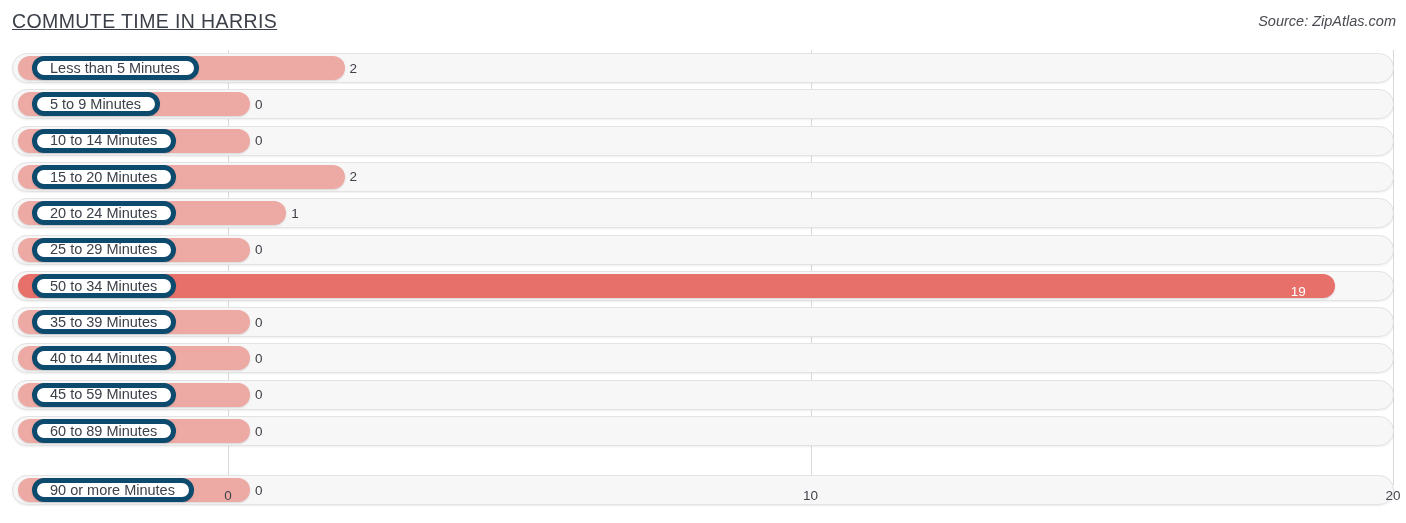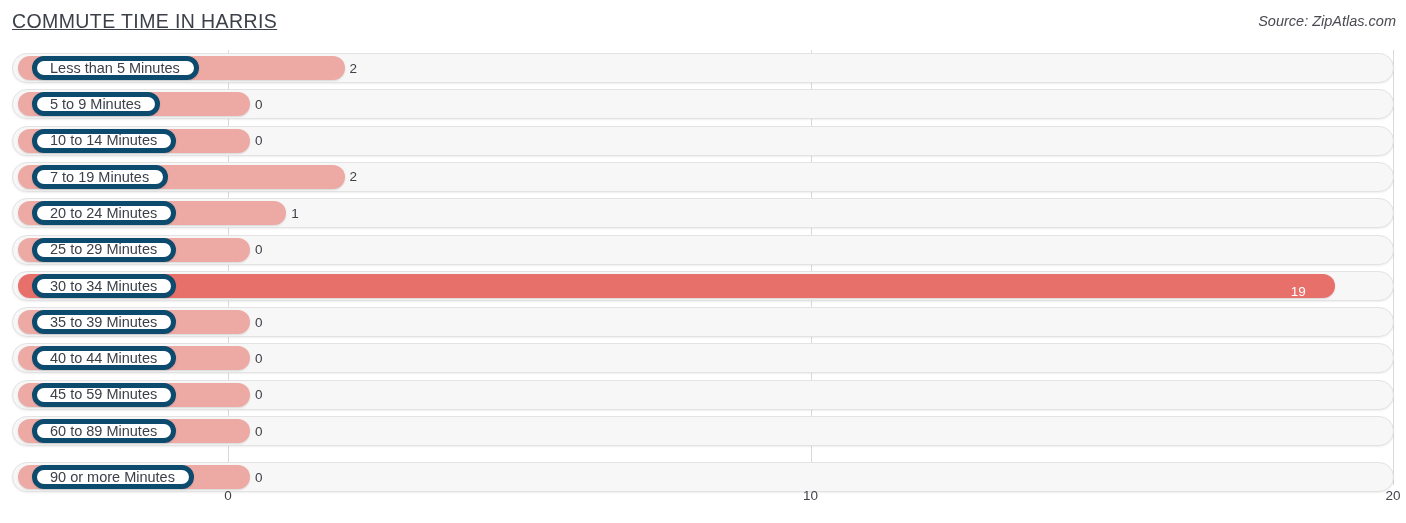--- a/index.html
+++ b/index.html
@@ -183,21 +183,21 @@
       <div class="bar" style="width: 232px;"></div>
       <div class="pill">
         <span class="pill-label">10 to 14 Minutes</span>
       </div>
       <div class="value-out" style="left: 243px;">0</div>
     </div>
     <div class="row" style="top: 111.9px;">
       <div class="track"></div>
       <div class="bar" style="width: 326.5px;"></div>
       <div class="pill">
-        <span class="pill-label">7 to 19 Minutes</span>
+        <span class="pill-label">15 to 20 Minutes</span>
       </div>
       <div class="value-out" style="left: 337.5px;">2</div>
     </div>
     <div class="row" style="top: 148.2px;">
       <div class="track"></div>
       <div class="bar" style="width: 268.25px;"></div>
       <div class="pill">
         <span class="pill-label">20 to 24 Minutes</span>
       </div>
       <div class="value-out" style="left: 279.25px;">1</div>
@@ -207,21 +207,21 @@
       <div class="bar" style="width: 232px;"></div>
       <div class="pill">
         <span class="pill-label">25 to 29 Minutes</span>
       </div>
       <div class="value-out" style="left: 243px;">0</div>
     </div>
     <div class="row highlight" style="top: 220.8px;">
       <div class="track"></div>
       <div class="bar" style="width: 1316.75px;"></div>
       <div class="pill">
-        <span class="pill-label">30 to 34 Minutes</span>
+        <span class="pill-label">50 to 34 Minutes</span>
       </div>
       <div class="value-in" style="left: 1278.75px;">19</div>
     </div>
     <div class="row" style="top: 257.1px;">
       <div class="track"></div>
       <div class="bar" style="width: 232px;"></div>
       <div class="pill">
         <span class="pill-label">35 to 39 Minutes</span>
       </div>
       <div class="value-out" style="left: 243px;">0</div>
@@ -243,21 +243,21 @@
       <div class="value-out" style="left: 243px;">0</div>
     </div>
     <div class="row" style="top: 366px;">
       <div class="track"></div>
       <div class="bar" style="width: 232px;"></div>
       <div class="pill">
         <span class="pill-label">60 to 89 Minutes</span>
       </div>
       <div class="value-out" style="left: 243px;">0</div>
     </div>
-    <div class="row" style="top: 412px; text-align: right;">
+    <div class="row" style="top: 425px; text-align: right;">
       <div class="track"></div>
       <div class="bar" style="width: 232px;"></div>
       <div class="pill">
         <span class="pill-label">90 or more Minutes</span>
       </div>
       <div class="value-out" style="left: 243px;">0</div>
     </div>
   </div>
 
 <div id="xaxis">

